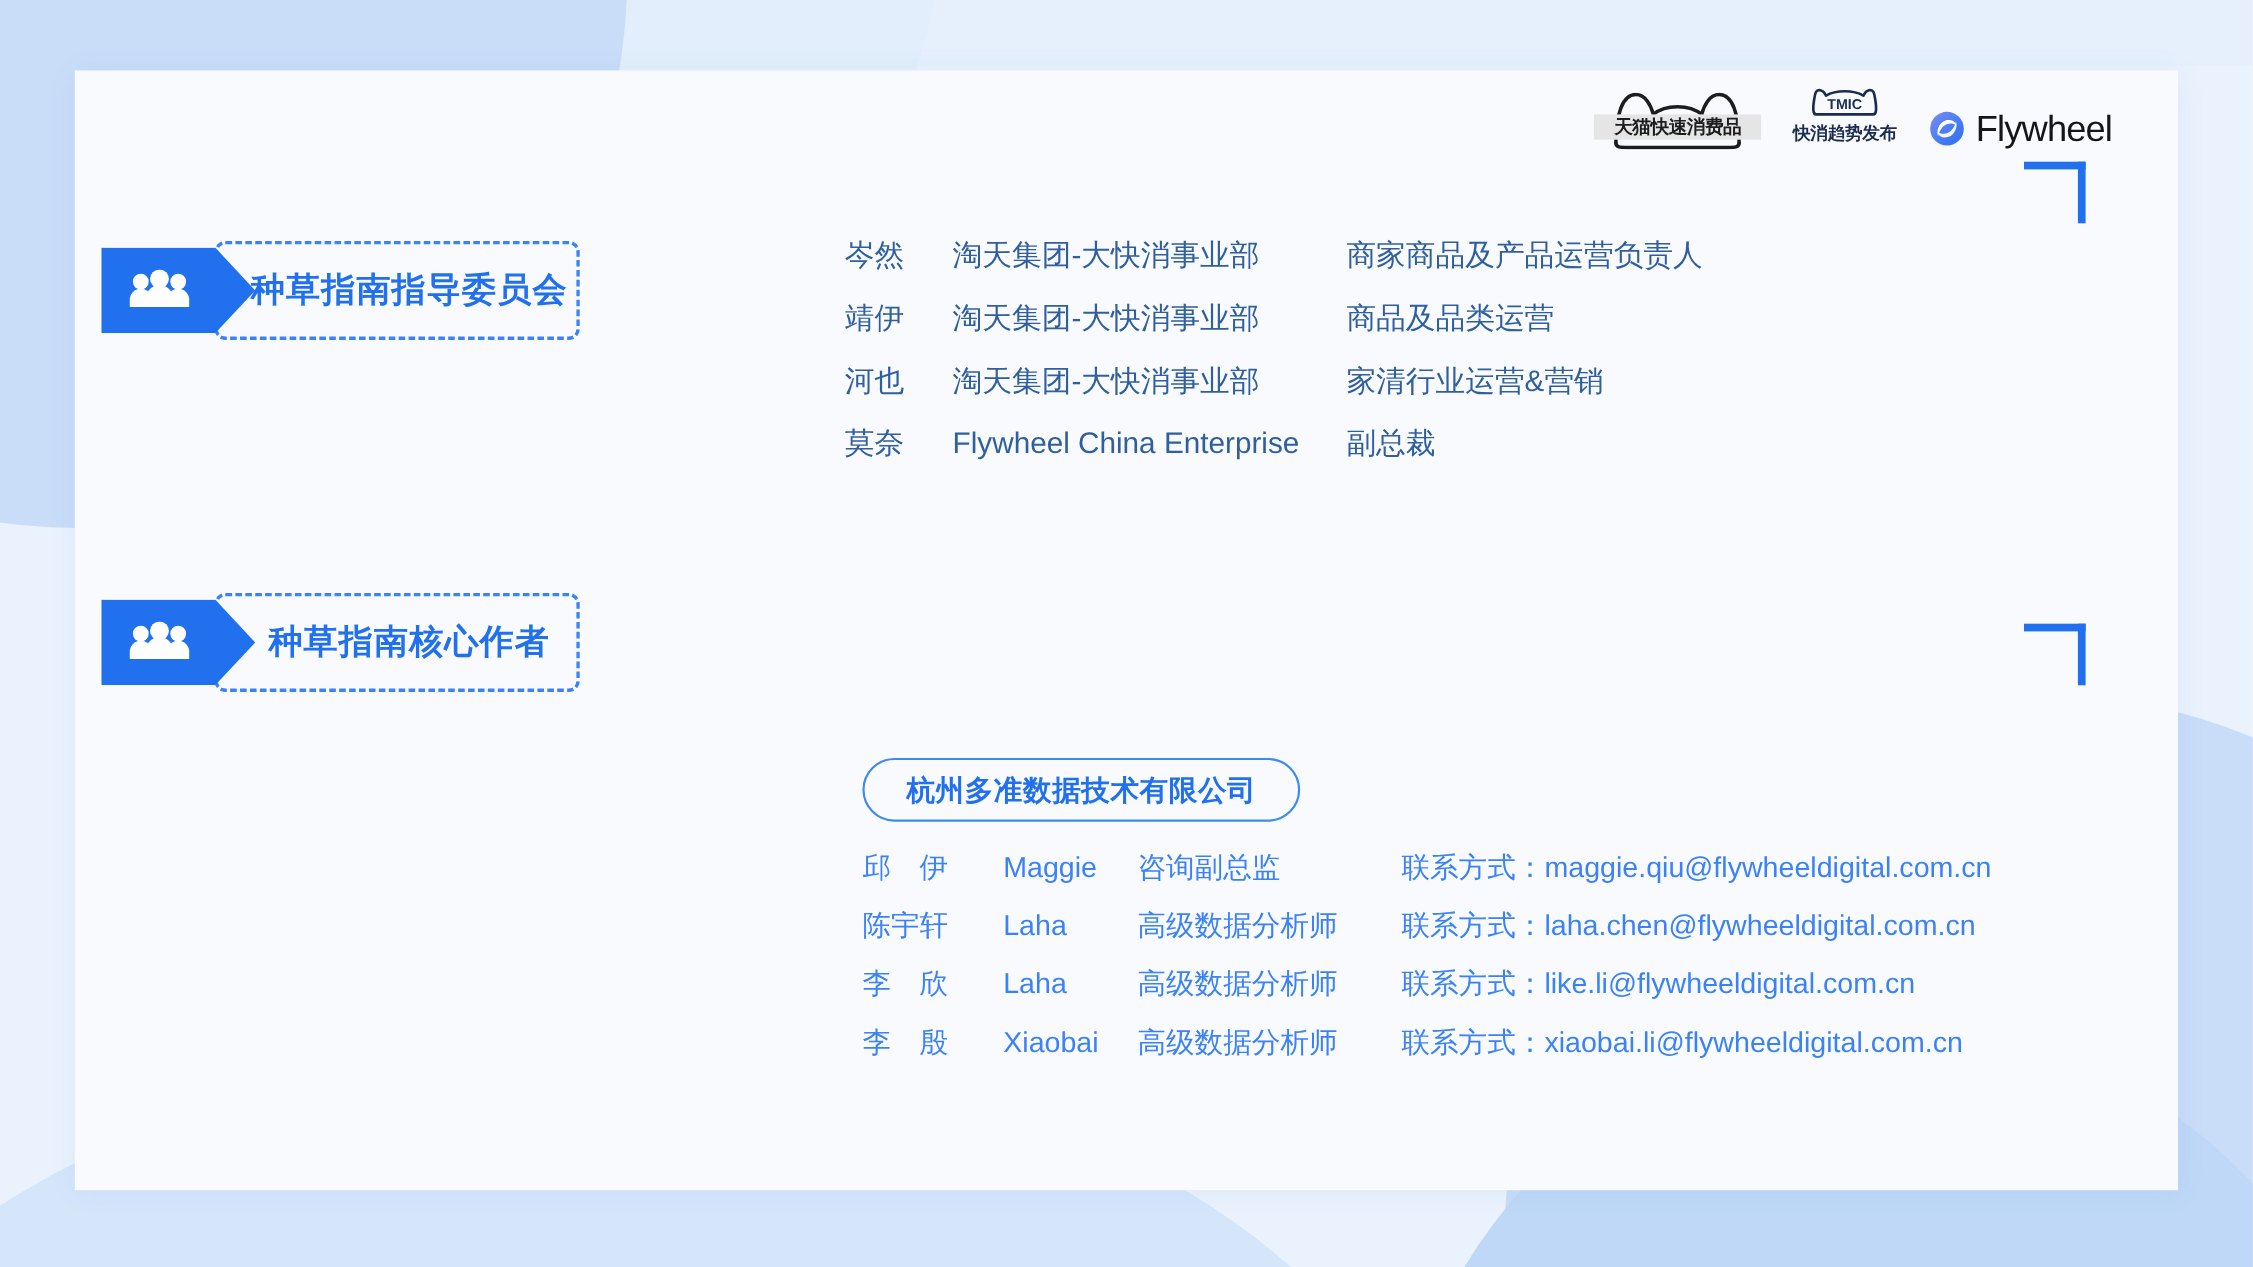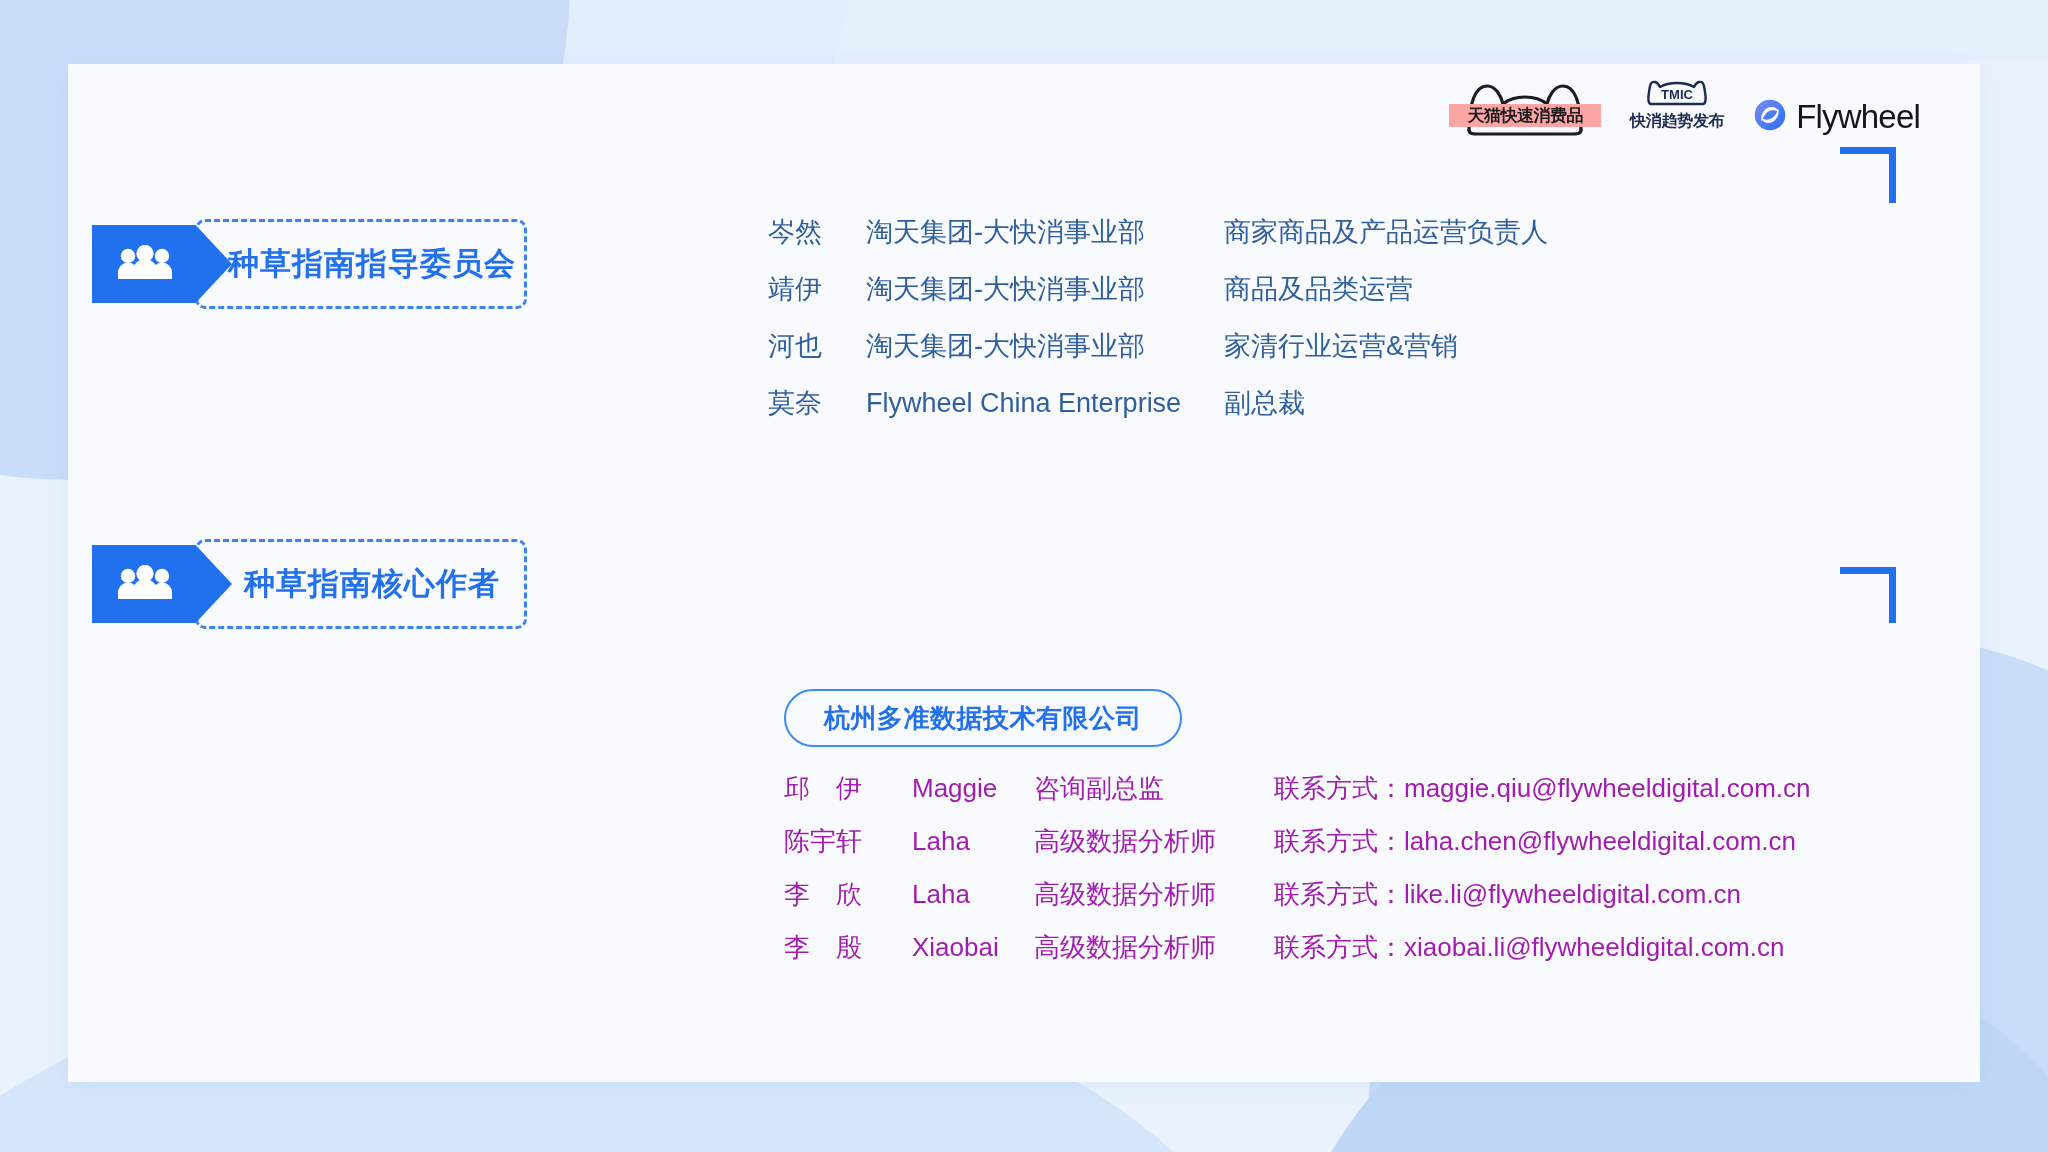--- a/index.html
+++ b/index.html
@@ -78,36 +78,36 @@
   .logo-tmall { position: relative; width: 152px; height: 60px; }
   .logo-tmall .ears {
     position: absolute; left: 16px; top: 4px;
     width: 120px; height: 52px;
   }
   .logo-tmall .tm-text {
     position: absolute; left: 0; top: 24px;
     width: 152px; text-align: center;
     font-size: 17px; font-weight: 700; color: #1d1d1f;
     letter-spacing: -0.5px;
-    background: #fca5a5;
+    background: #e5e5e5;
     padding: 0 2px;
   }
 
   .logo-tmic { position: relative; width: 96px; height: 62px; text-align: center; }
   .logo-tmic .tmic-badge {
     width: 62px; height: 30px;
     margin: 0 auto 3px;
     position: relative;
   }
   .logo-tmic .tmic-word {
     font-size: 16px; font-weight: 700; color: #1c2c50;
     letter-spacing: -0.3px;
   }
 
-  .logo-fw { display: flex; gap: 9px; margin-bottom: 4px; }
+  .logo-fw { display: flex; align-items: center; gap: 9px; margin-bottom: 4px; }
   .fw-mark { width: 34px; height: 34px; }
   .fw-text { font-size: 33px; color: #14161c; letter-spacing: -0.8px; font-weight: 400; }
 
   
   .corner {
     position: absolute;
     width: 56px; height: 56px;
   }
   .corner::before, .corner::after {
     content: ""; position: absolute; background: #2171ef;
@@ -177,21 +177,21 @@
     font-size: 26px; font-weight: 700;
     color: #2171ef;
     letter-spacing: 0.5px;
     margin-bottom: 24px;
   }
   .arow {
     display: flex;
     align-items: baseline;
     height: 53px;
     font-size: 26px;
-    color: #a21caf;
+    color: #3b82f6;
     white-space: nowrap;
   }
   .a-name  { width: 128px; letter-spacing: 0px; }
   .a-en    { width: 122px; }
   .a-role  { width: 240px; }
   .a-ctl   { }
   .a-mail  { }
 </style>
 </head>
 <body>

